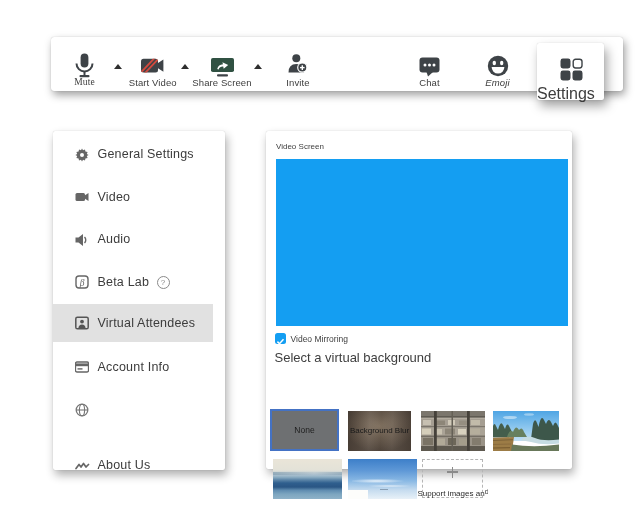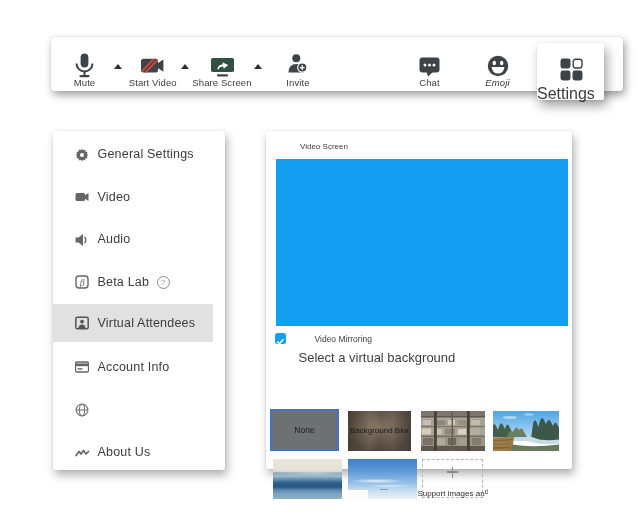--- a/index.html
+++ b/index.html
@@ -18,31 +18,31 @@
   
   #sidebar{left:53px;top:131px;width:172px;height:339px;background:#fff;border-radius:2px;
     box-shadow:0 0 1px rgba(0,0,0,.24), 2px 5px 10px rgba(0,0,0,.32);}
   .mrow{position:absolute;left:0;width:160px;height:38px;}
   .mrow .micon{position:absolute;left:22px;top:12.5px;}
   .mrow .mtext{position:absolute;left:44.5px;top:0;line-height:38px;font-size:12.5px;letter-spacing:0.2px;color:#3c3c3c;white-space:nowrap;}
   .hl{background:#e1e1e1;}
   
   #panel{left:266px;top:131px;width:306px;height:338px;background:#fff;border-radius:2px;
     box-shadow:0 0 1px rgba(0,0,0,.24), 2px 5px 10px rgba(0,0,0,.32);}
-  .ptext{position:absolute;color:#3e3e3e;margin-left:24px;}
+  .ptext{position:absolute;color:#3e3e3e;}
   #bluescreen{left:9.5px;top:28px;width:292px;height:167px;background:#149ef2;}
   #checkbox{left:8.5px;top:201.5px;width:11px;height:11px;border-radius:2.5px;background:#149ef2;}
   .thumb{position:absolute;overflow:hidden;margin-top:39px;}
 </style>
 </head>
 <body>
 
 <div id="toolbar" class="abs">
 
-  <div class="titem" style="left:-11.5px;">
+  <div class="titem" style="left:-11.5px;font-family:Liberation Serif, serif;">
     <svg class="ticon" style="margin-left:-9.5px;top:15.5px;" width="19" height="25" viewBox="0 0 19 25">
       <rect x="5.6" y="0.5" width="7.8" height="14" rx="3.9" fill="#3e4347"></rect>
       <path d="M1.5 10.5 a8 8 0 0 0 16 0" fill="none" stroke="#3e4347" stroke-width="2"></path>
       <line x1="9.5" y1="18.5" x2="9.5" y2="22" stroke="#3e4347" stroke-width="2"></line>
       <rect x="4.5" y="22" width="10" height="2.2" rx="1" fill="#3e4347"></rect>
     </svg>
     <div class="tlabel">Mute</div>
   </div>
   <div class="caret" style="left:63.2px;top:27px;"></div>
 
@@ -163,21 +163,21 @@
     </svg>
     <div class="mtext">Account Info</div>
   </div>
   <div class="mrow" style="top:259.5px;">
     <svg class="micon" width="14" height="14" viewBox="0 0 14 14">
       <circle cx="7" cy="7" r="5.8" fill="none" stroke="#777" stroke-width="1.3"></circle>
       <ellipse cx="7" cy="7" rx="2.6" ry="5.8" fill="none" stroke="#777" stroke-width="1.1"></ellipse>
       <line x1="1.2" y1="7" x2="12.8" y2="7" stroke="#777" stroke-width="1.1"></line>
     </svg>
   </div>
-  <div class="mrow" style="top:302px;">
+  <div class="mrow" style="top:315px;">
     <svg class="micon" width="15" height="14" viewBox="0 0 15 14">
       <path d="M1 9.5 L4 5.5 L6 8 L8.5 4.5 L11 8 L13.5 5.5" fill="none" stroke="#666" stroke-width="1.7" stroke-linecap="round" stroke-linejoin="round"></path>
     </svg>
     <div class="mtext">About Us</div>
   </div>
 </div>
 
 <div id="panel" class="abs">
   <div class="ptext" style="left:10px;top:11px;font-size:8px;">Video Screen</div>
   <div class="abs" id="bluescreen"></div>

